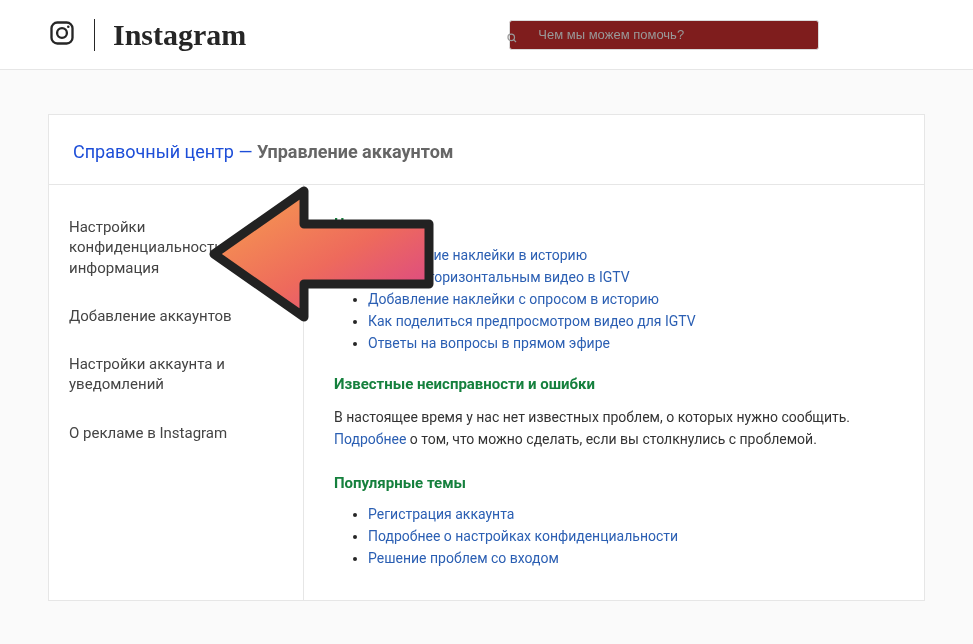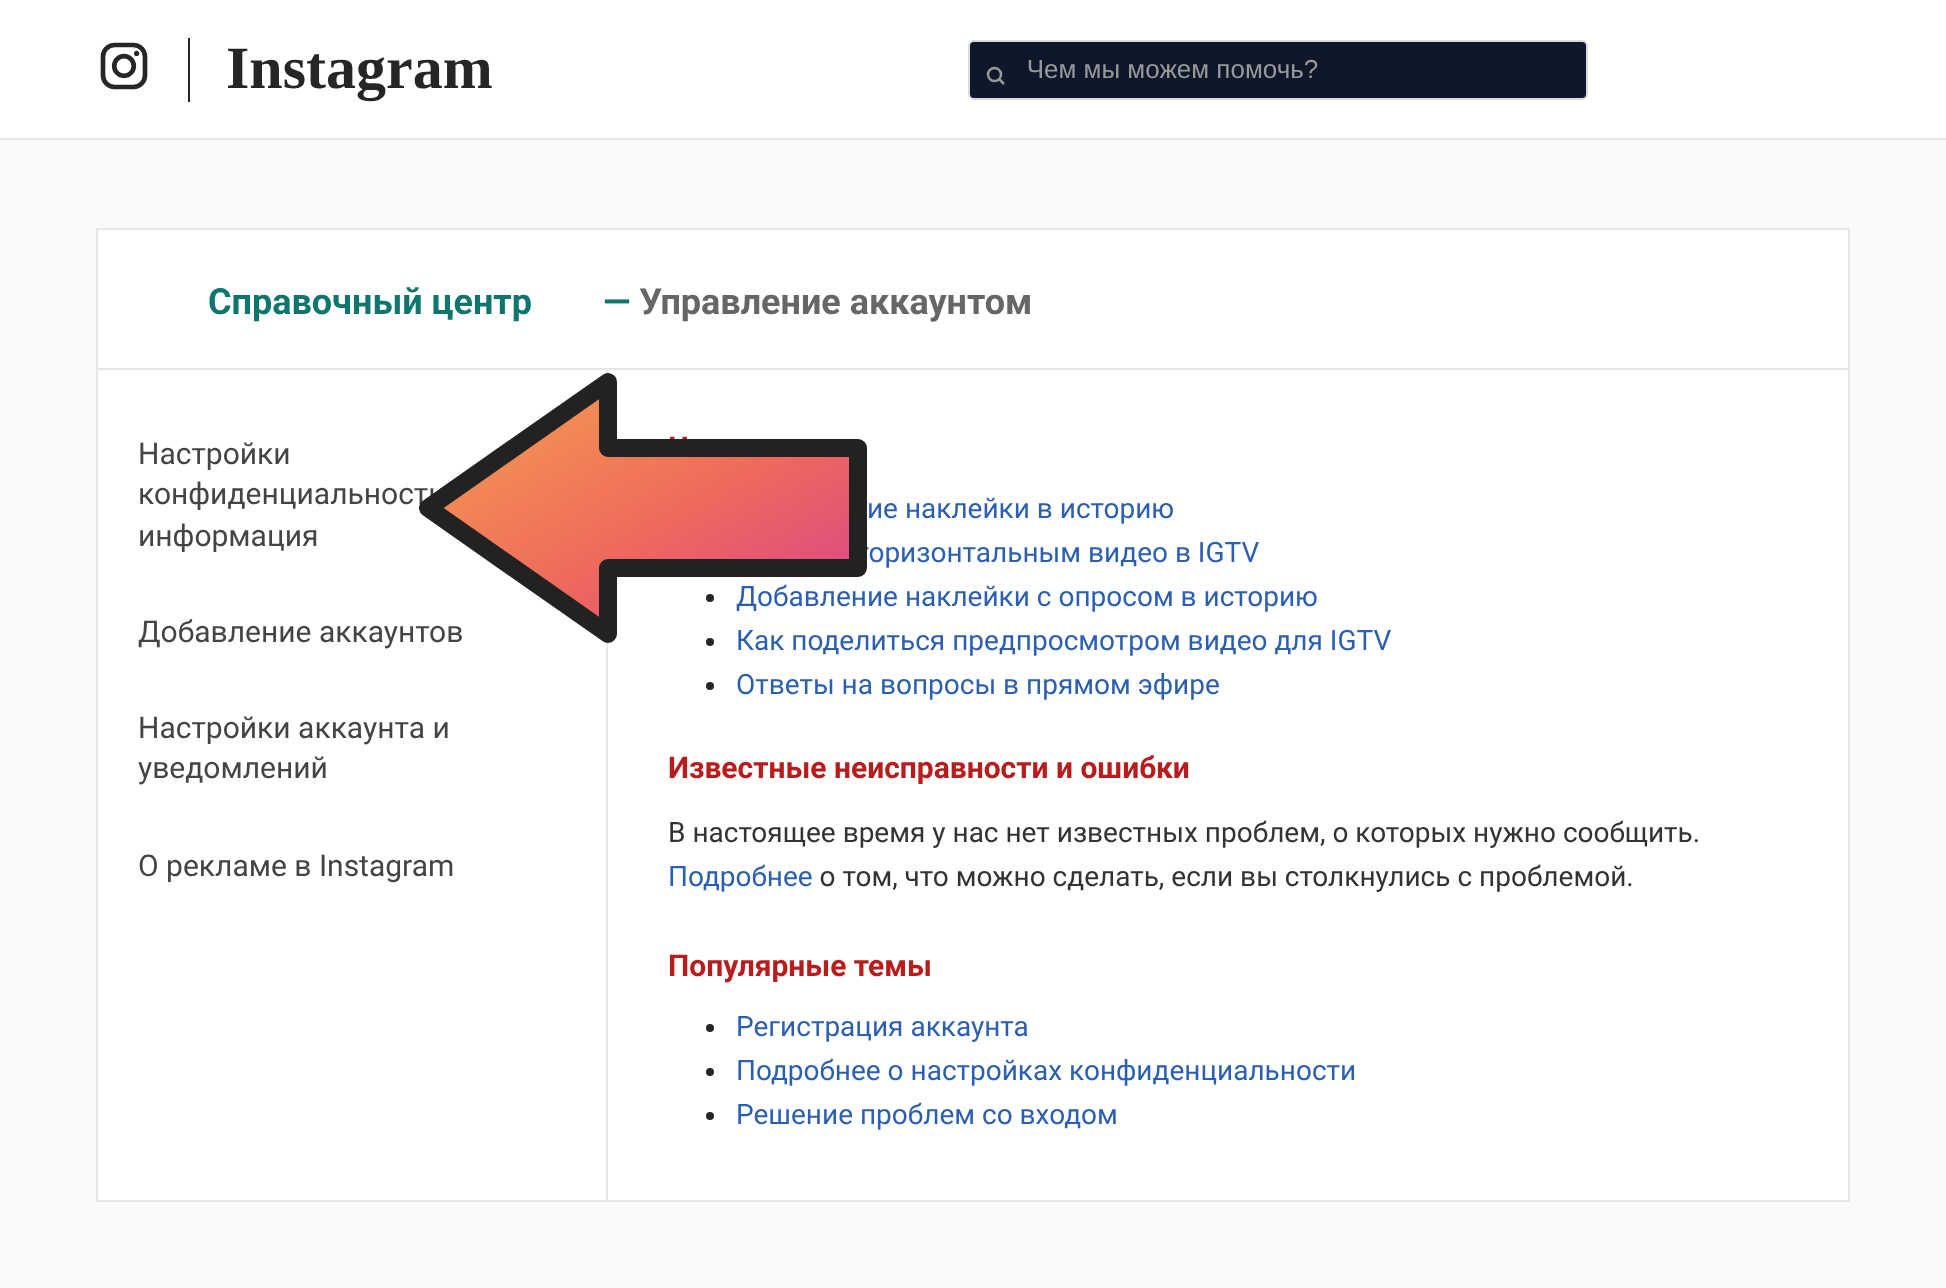--- a/index.html
+++ b/index.html
@@ -11,56 +11,56 @@
     height: 644px;
     overflow: hidden;
   }
   .topbar {
     background: #fff;
     border-bottom: 1px solid #e6e6e6;
     height: 70px;
     display: flex;
     align-items: center;
     padding: 0 48px;
-    gap: 18px;
+    gap: 32px;
   }
   .logo-block { display: flex; align-items: center; gap: 18px; }
   .vdiv { width: 1px; height: 32px; background: #262626; }
   .wordmark {
     font-family: "Brush Script MT", "Segoe Script", cursive;
     font-size: 30px;
     font-weight: 600;
     color: #262626;
   }
   .search-wrap { margin-left: 220px; position: relative; }
   .search {
     width: 310px; height: 30px;
     border: 1px solid #dbdbdb; border-radius: 3px;
-    background: #0f172a;
+    background: #7f1d1d;
     padding: 0 10px 0 28px;
-    font-size: 13px; color: #999;
+    font-size: 13px; color: #999; margin-left: 11px;
   }
   .search::placeholder { color: #999; }
   .mag {
     position: absolute; left: 8px; top: 50%; transform: translateY(-50%);
     width: 12px; height: 12px; color: #999;
   }
   .page {
     padding: 44px 48px 0 48px;
   }
   .card {
     background: #fff;
     border: 1px solid #e6e6e6;
   }
   .card-head {
     padding: 26px 24px 22px 24px;
     border-bottom: 1px solid #e6e6e6;
     font-size: 18px;
   }
-  .bc-muted { color: #0f766e; font-weight: 700; margin-left: 31px; }
+  .bc-muted { color: #1d4ed8; font-weight: 400; }
   .bc-strong { color: #666; font-weight: 700; text-align: center; }
   .card-body { display: flex; }
   .sidebar {
     width: 255px;
     border-right: 1px solid #e6e6e6;
     padding: 18px 0;
   }
   .sidebar-item {
     padding: 14px 20px;
     font-size: 15px;
@@ -68,21 +68,21 @@
     cursor: pointer;
     line-height: 1.35;
   }
   .content {
     flex: 1;
     padding: 24px 30px 10px 30px;
     position: relative;
     font-size: 14px;
   }
   .section h3 {
-    font-size: 15px; font-weight: 700; color: #b91c1c;
+    font-size: 15px; font-weight: 700; color: #15803d;
     margin: 6px 0 14px 0;
   }
   .section { margin-bottom: 24px; }
   .linklist { list-style: disc; padding-left: 34px; }
   .linklist li { margin: 6px 0; }
   .linklist a, .inline-link { color: #2b5fb3; text-decoration: none; cursor: pointer; }
   .para { color: #333; line-height: 1.55; }
   .arrow-wrap {
     position: absolute;
     left: -110px; top: -6px;

